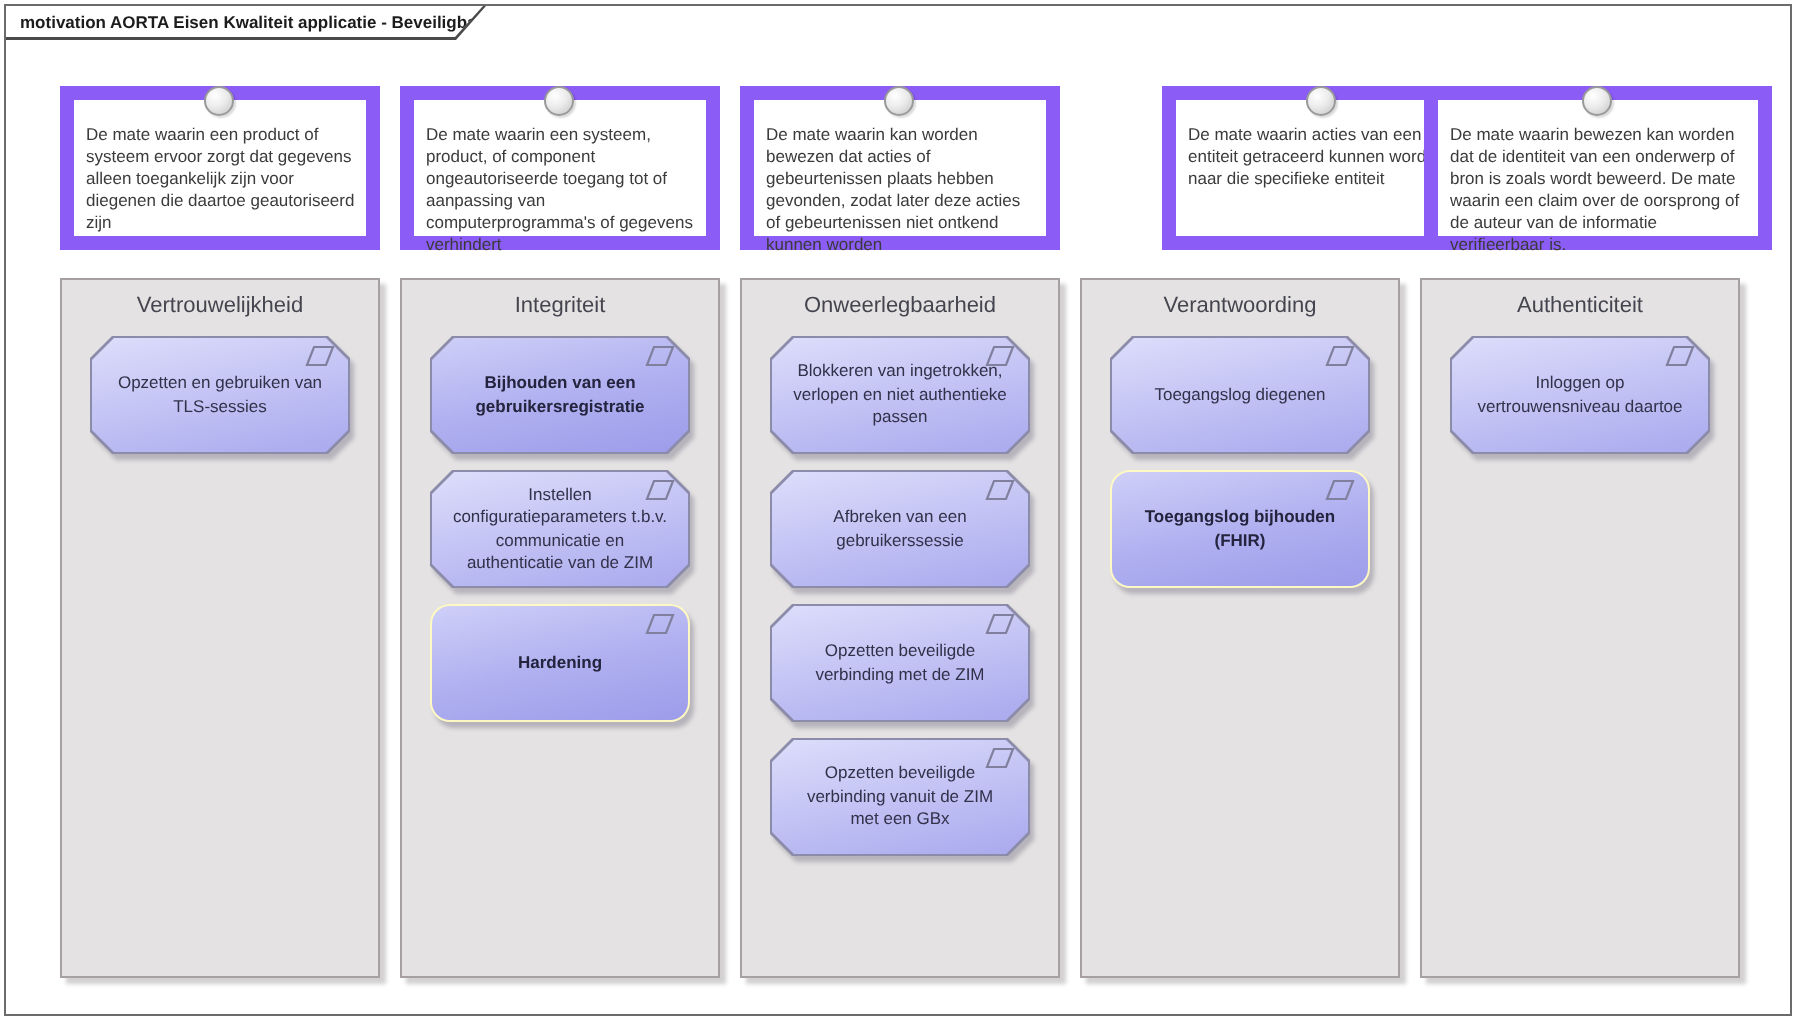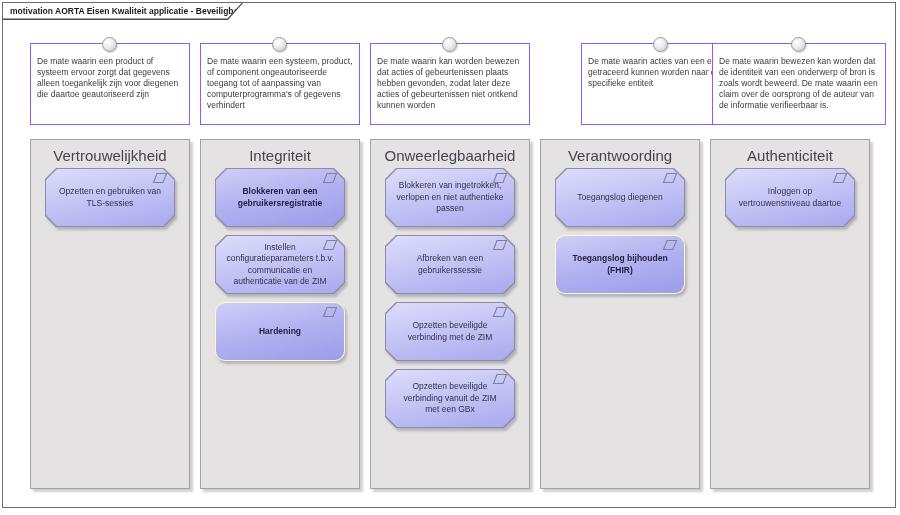--- a/index.html
+++ b/index.html
@@ -22,21 +22,21 @@
   .tab-inner {
     position: absolute; left: 0; top: 0; right: 1.5px; bottom: 1.5px;
     clip-path: polygon(0 0, 100% 0, calc(100% - 14px) 100%, 0 100%);
     background: #ffffff;
     display: flex; align-items: center; padding-left: 7px;
     font-size: 8.5px; font-weight: bold; color: #1c1c1c; white-space: nowrap;
   }
   
   .driver {
     position: absolute; top: 43px; height: 82px; width: 160px;
-    background: #ffffff; border: 1px solid #8b5cf6;
+    background: #ffffff; border: 7px solid #8b5cf6;
   }
   .driver:nth-of-type(1) { left: 30px; }
   .driver:nth-of-type(2) { left: 200px; padding-left: 28px; }
   .driver:nth-of-type(3) { left: 370px; }
   .driver:nth-of-type(4) { left: 540px; margin-left: 41px; }
   .driver:nth-of-type(5) { left: 712px; width: 174px; }
   .driver-text {
     position: absolute; left: 6px; right: 4px; top: 12px;
     font-size: 8.5px; line-height: 1.3; color: #3b3b3b;
   }
@@ -53,21 +53,21 @@
     background: #e4e2e2; border: 1px solid #a7a0a0;
     box-shadow: 3px 3px 2px rgba(155,150,150,0.45);
   }
   .column:nth-of-type(1) { left: 30px; }
   .column:nth-of-type(2) { left: 200px; }
   .column:nth-of-type(3) { left: 370px; }
   .column:nth-of-type(4) { left: 540px; }
   .column:nth-of-type(5) { left: 710px; }
   .column-title {
     height: 21px; padding-top: 7px; text-align: center;
-    font-size: 15px; color: #45454f;
+    font-size: 11px; color: #45454f;
   }
   .column-items { padding: 7px 14px 0 14px; }
   
   .req-wrap {
     margin-bottom: 8px;
     filter: drop-shadow(2px 3px 1px rgba(145,140,155,0.55));
   }
   .req { position: relative; min-height: 59px; }
   .req.octagon {
     background: #8c8caa;
@@ -153,21 +153,21 @@
   </div>
 </div>
   </div>
 
   <div class="column">
     <div class="column-title">Integriteit</div>
     <div class="column-items">
   <div class="req-wrap">
     <div class="req octagon emphasis">
       <div class="req-inner">
-        <div class="req-label">Blokkeren van een gebruikersregistratie</div>
+        <div class="req-label">Bijhouden van een gebruikersregistratie</div>
       </div>
       <svg class="req-icon" viewBox="0 0 16 12">
         <path d="M1.5 10.5 L5 1.5 L14.5 1.5 L11 10.5 Z" fill="none" stroke="#80809e" stroke-width="1.1"></path>
       </svg>
     </div>
   </div>
 
   <div class="req-wrap">
     <div class="req octagon">
       <div class="req-inner">

